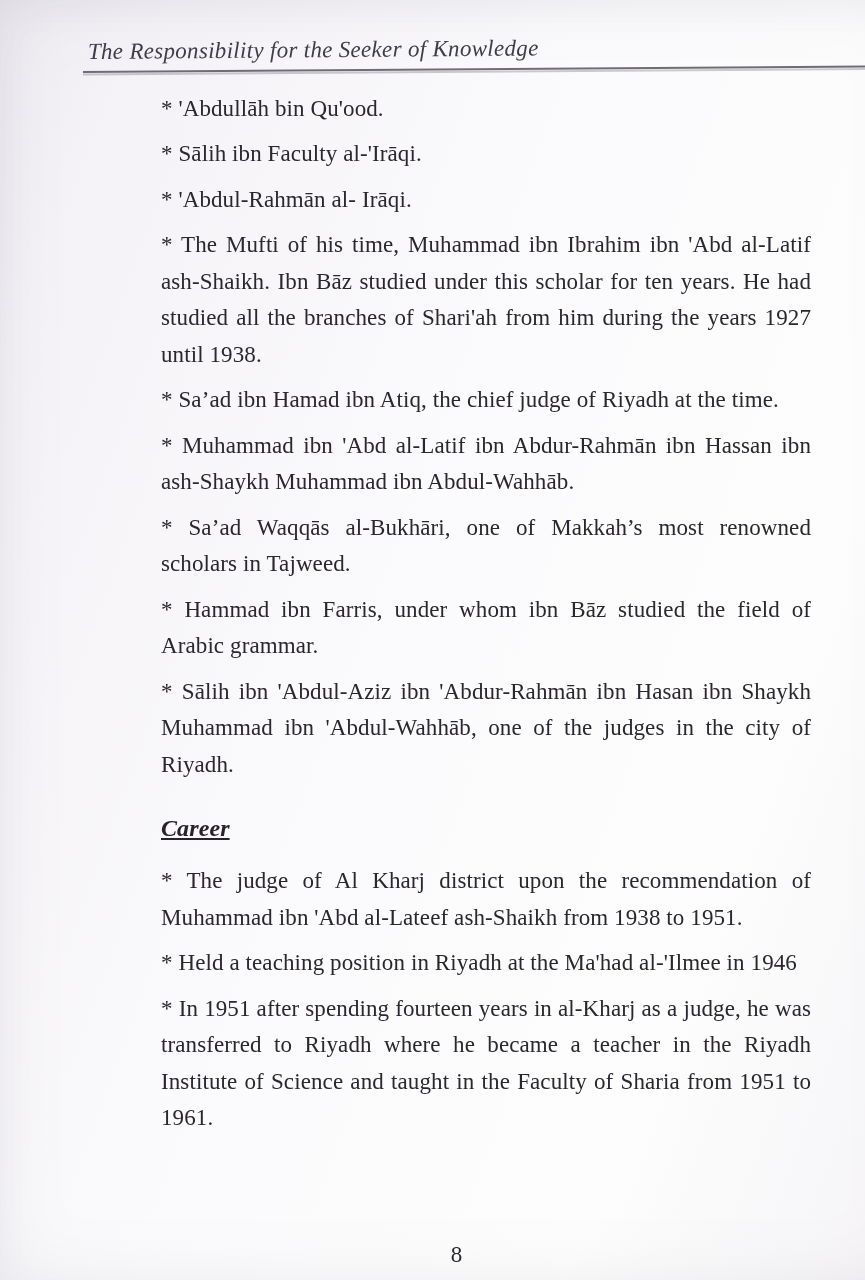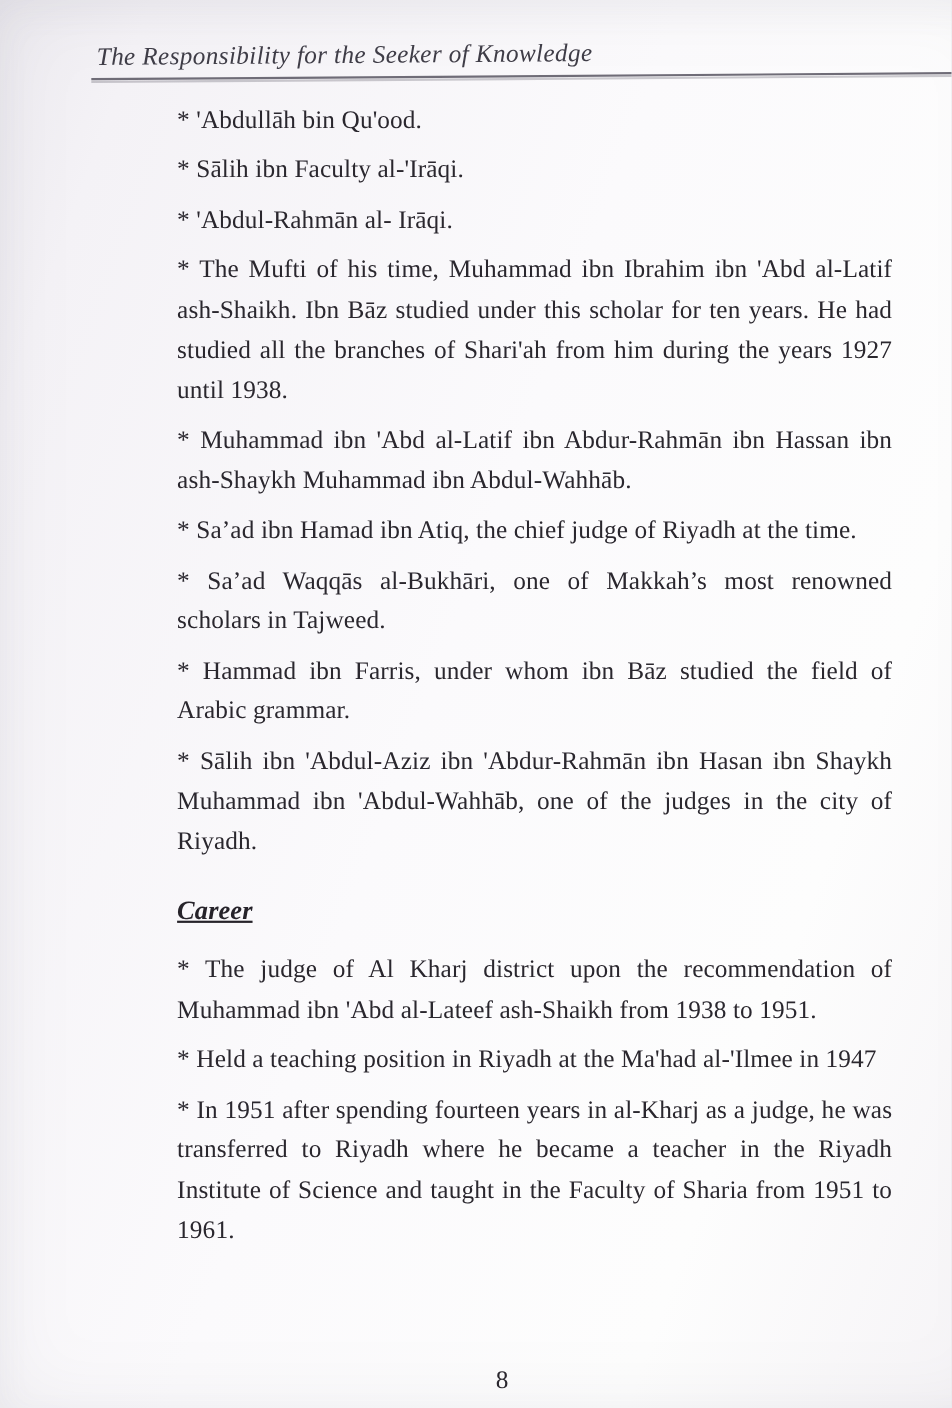--- a/index.html
+++ b/index.html
@@ -92,31 +92,31 @@
   <header class="page-header">
     <div class="running-title">The Responsibility for the Seeker of Knowledge</div>
     <div class="header-rule"></div>
   </header>
 
   <main class="page-body">
     <p>* 'Abdullāh bin Qu'ood.</p>
     <p>* Sālih ibn Faculty al-'Irāqi.</p>
     <p>* 'Abdul-Rahmān al- Irāqi.</p>
     <p>* The Mufti of his time, Muhammad ibn Ibrahim ibn 'Abd al-Latif ash-Shaikh. Ibn Bāz studied under this scholar for ten years. He had studied all the branches of Shari'ah from him during the years 1927 until 1938.</p>
+    <p>* Sa’ad ibn Hamad ibn Atiq, the chief judge of Riyadh at the time.</p>
     <p>* Muhammad ibn 'Abd al-Latif ibn Abdur-Rahmān ibn Hassan ibn ash-Shaykh Muhammad ibn Abdul-Wahhāb.</p>
-    <p>* Sa’ad ibn Hamad ibn Atiq, the chief judge of Riyadh at the time.</p>
     <p>* Sa’ad Waqqās al-Bukhāri, one of Makkah’s most renowned scholars in Tajweed.</p>
     <p>* Hammad ibn Farris, under whom ibn Bāz studied the field of Arabic grammar.</p>
     <p>* Sālih ibn 'Abdul-Aziz ibn 'Abdur-Rahmān ibn Hasan ibn Shaykh Muhammad ibn 'Abdul-Wahhāb, one of the judges in the city of Riyadh.</p>
 
     <h2 class="career-heading">Career</h2>
 
 
     <p class="career-item-first">* The judge of Al Kharj district upon the recommendation of Muhammad ibn 'Abd al-Lateef ash-Shaikh from 1938 to 1951.</p>
-    <p>* Held a teaching position in Riyadh at the Ma'had al-'Ilmee in 1947</p>
+    <p>* Held a teaching position in Riyadh at the Ma'had al-'Ilmee in 1946</p>
     <p>* In 1951 after spending fourteen years in al-Kharj as a judge, he was transferred to Riyadh where he became a teacher in the Riyadh Institute of Science and taught in the Faculty of Sharia from 1951 to 1961.</p>
   </main>
 
   <footer class="page-footer">
     <span class="page-number">8</span>
   </footer>
 
 </div>
 
 </body></html>

